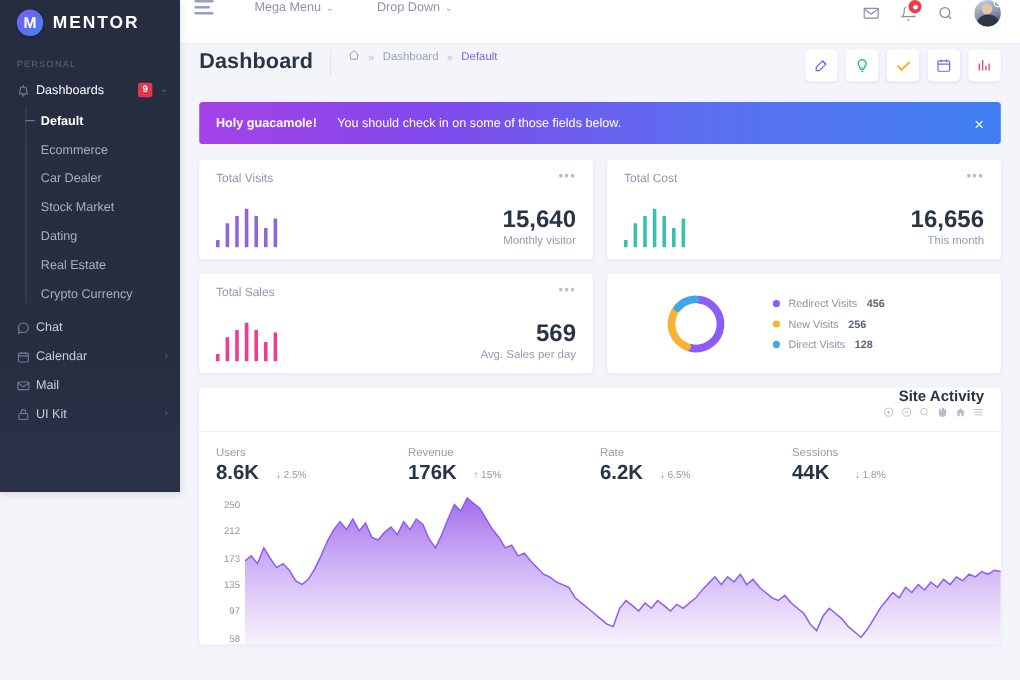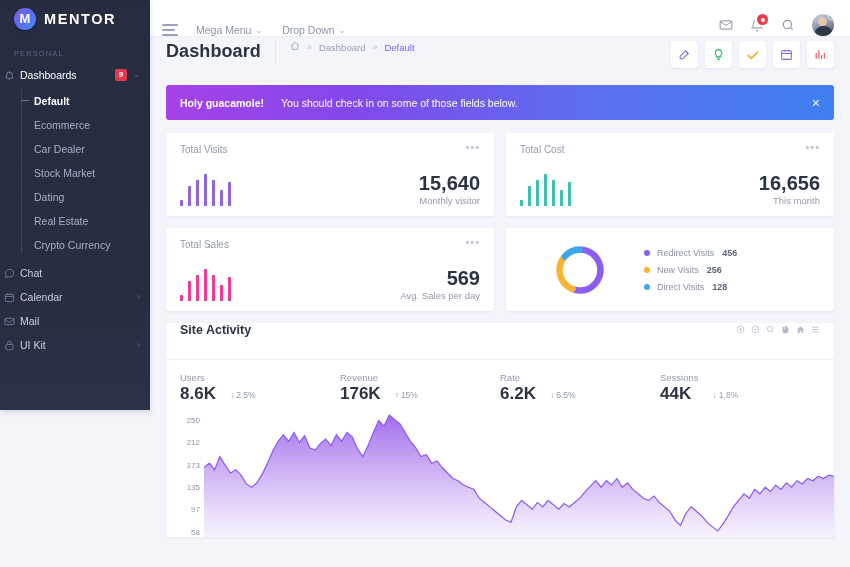--- a/index.html
+++ b/index.html
@@ -27,21 +27,21 @@
     background:linear-gradient(135deg,#7b5cf0 0%,#5a6ff0 55%,#3f8df5 100%);
     display:flex; align-items:center; justify-content:center;
     color:#fff; font-weight:bold; font-size:13px; line-height:1;
     box-shadow:0 1px 3px rgba(0,0,0,.3);
   }
   .brand-text { color:#fff; font-size:14.5px; font-weight:bold; letter-spacing:1.6px; }
 
   .nav-section { color:#5d6480; font-size:7.5px; letter-spacing:1.1px;
     padding:12px 0 5px 14px; text-transform:uppercase; }
 
-  .nav-item { display:flex; align-items:center; height:24px; padding:0 10px 0 4px; position:relative; }
+  .nav-item { display:flex; align-items:center; height:24px; padding:0 10px 0 14px; position:relative; }
   .nav-ico { width:16px; flex:0 0 16px; display:flex; align-items:center; color:#7a melhores; }
   .nav-ico { color:#737b96; }
   .nav-ico svg { display:block; }
   .nav-label { flex:1; font-size:10.5px; color:#c9cddd; }
   .nav-item.active > .nav-label { color:#fff; }
   .badge {
     background:#e4374b; color:#fff; font-size:8px; font-weight:bold;
     border-radius:2px; padding:1px 4px; line-height:1.25; margin-right:6px;
   }
   .chev { color:#5c6480; font-size:8px; line-height:1; }
@@ -55,22 +55,22 @@
   .sub-item span { font-size:10.5px; color:#a8aec6; }
   .sub-item.active span { color:#fff; font-weight:bold; }
   .sub-item.active:before {
     content:""; position:absolute; left:21px; top:11px; width:8px; height:1px; background:#6f7693;
   }
 
   
   .main { flex:1; display:flex; flex-direction:column; min-width:0; background:#f4f5fb; }
 
   .topbar {
-    height:37px; background:#fff; display:flex; align-items:flex-end;
-    padding:0 16px 0 12px; border-bottom:1px solid #eceef6; flex:0 0 37px;
+    height:37px; background:#fff; display:flex; align-items:flex-start;
+    padding:0 16px 0 12px; border-bottom:1px solid #eceef6; flex:0 0 37px;gap:16px;
   }
   .hamb { width:16px; height:12px; display:flex; flex-direction:column; justify-content:space-between; margin-right:18px; }
   .hamb i { display:block; height:1.6px; background:#9aa0b9; border-radius:1px; }
   .hamb i:nth-child(1){ width:16px; } .hamb i:nth-child(2){ width:13px; } .hamb i:nth-child(3){ width:16px; }
   .topnav-link { font-size:10.5px; color:#8d93ab; margin-right:20px; display:flex; align-items:center; gap:4px; }
   .topnav-link .ca { font-size:8px; color:#a9aec4; }
   .topbar-spacer { flex:1; }
   .tb-icons { display:flex; align-items:center; gap:17px; }
   .tb-ic { color:#8990a8; display:flex; align-items:center; position:relative; }
   .bell-dot {
@@ -130,21 +130,21 @@
   .mini-sub { font-size:9.5px; color:#9399ae; margin-top:1px; }
 
   .donut-card { height:83px; display:flex; align-items:center; padding:0 14px; }
   .donut-wrap { width:120px; display:flex; justify-content:center; }
   .legend { display:flex; flex-direction:column; gap:7px; padding-left:4px; }
   .leg { display:flex; align-items:center; font-size:9px; color:#8b91a6; }
   .leg .dot { width:6px; height:6px; border-radius:50%; margin-right:7px; }
   .leg .lv { color:#5f6679; font-weight:bold; margin-left:8px; }
 
   .activity { margin-top:12px; background:#fff; border-radius:3px; box-shadow:0 1px 3px rgba(60,70,110,.07); }
-  .act-head { height:37px; display:flex; align-items:flex-start; padding:0 14px; border-bottom:1px solid #f0f1f7; }
+  .act-head { height:37px; display:flex; align-items:flex-end; padding:0 14px; border-bottom:1px solid #f0f1f7;flex-direction:column; }
   .act-title { font-size:12.5px; font-weight:bold; color:#2b3445; }
   .act-tools { margin-left:auto; display:flex; align-items:center; gap:6px; color:#b6bbcb; }
   .stats { display:flex; padding:12px 14px 4px 14px; }
   .stat { width:25%; display:flex; align-items:flex-end; }
   .stat-main .sl { font-size:9.5px; color:#9399ae; margin-bottom:2px; }
   .stat-main .sv { font-size:17px; font-weight:bold; color:#2b3445; line-height:1.05; }
   .delta { font-size:8.5px; color:#9399ae; margin-left:14px; margin-bottom:3px; display:flex; align-items:center; gap:2px; }
   .chart-area { position:relative; height:130px; padding-left:4px; }
   .ylabs { position:absolute; left:0; top:0; width:34px; height:130px; }
   .ylab { position:absolute; right:0; font-size:8px; color:#8e94a8; }

